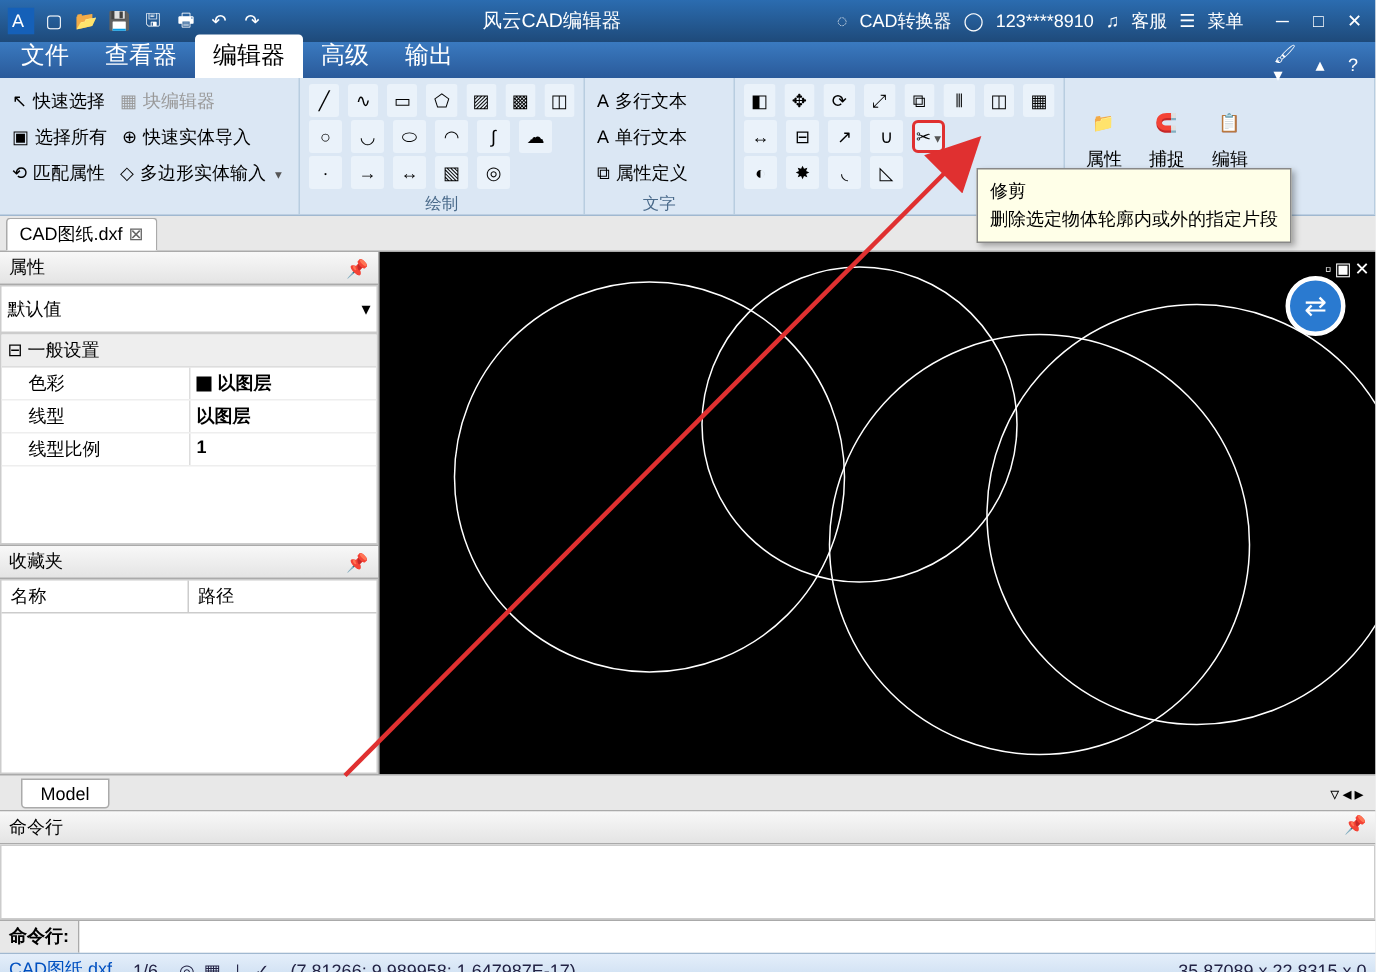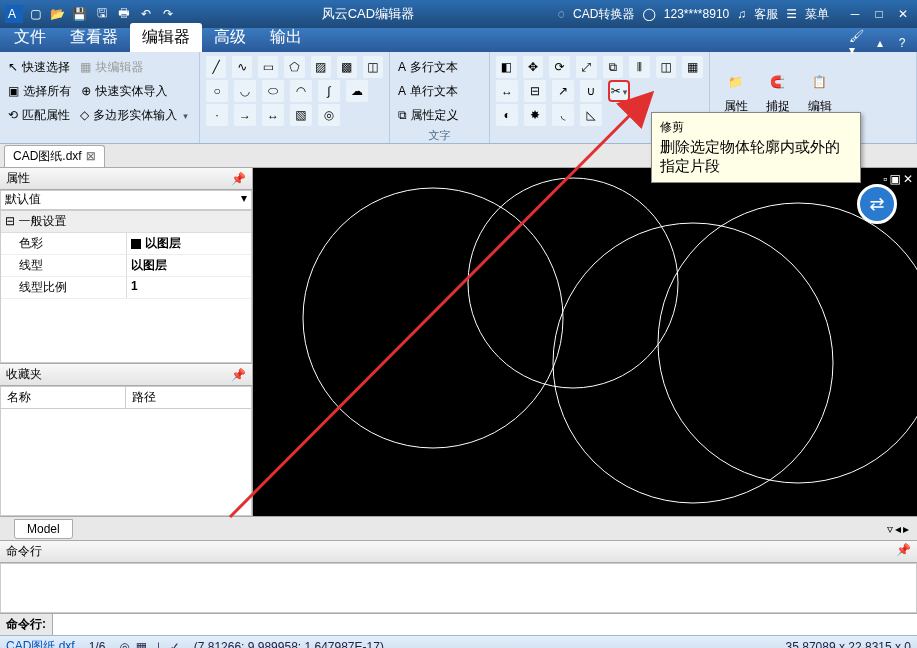--- a/index.html
+++ b/index.html
@@ -38,21 +38,21 @@
 
 .doctabs { height: 24px; background: #e8e8e8; border-bottom: 1px solid #aaa; display: flex; align-items: center; padding-left: 4px; }
 .doctabs .doctab { background: #fff; border: 1px solid #aaa; border-bottom: none; padding: 2px 8px; border-radius: 3px 3px 0 0; display: flex; align-items: center; gap: 4px; }
 .doctabs .close { cursor: pointer; color: #666; }
 
 
 .main { display: flex; height: 348px; }
 .left-panels { width: 253px; display: flex; flex-direction: column; border-right: 1px solid #aaa; }
 .panel-header { background: linear-gradient(#f8f8f8,#e4e4e4); border-bottom: 1px solid #aaa; padding: 2px 6px; display: flex; justify-content: space-between; align-items: center; }
 .panel-header .pin { cursor: pointer; }
-.props-row { height: 20px; background: #fff; border: 1px solid #ccc; display:flex; padding:0 4px; }
+.props-row { height: 32px; background: #fff; border: 1px solid #ccc; display:flex; align-items:center; padding:0 4px; }
 .props-row .dd { margin-left:auto; }
 .prop-grid { background:#fff; border:1px solid #ccc; flex:1; overflow:auto; }
 .prop-grid .cat { background:#eee; padding:2px 4px; border-bottom:1px solid #ddd; }
 .prop-grid .prow { display:flex; border-bottom:1px solid #eee; }
 .prop-grid .pname { width: 50%; padding: 2px 18px; }
 .prop-grid .pval { width: 50%; padding: 2px 4px; border-left:1px solid #ddd;font-weight:bold; }
 .fav-panel { border-top:1px solid #aaa; }
 .fav-body { background:#fff; border:1px solid #ccc; height:130px; }
 .fav-body .hdr { display:flex; border-bottom:1px solid #ccc;align-items:flex-end; }
 .fav-body .hdr div { padding:2px 6px; }
@@ -75,21 +75,21 @@
 .cmd-input-row input { flex:1; border:none; padding:2px 4px; outline:none; }
 
 .statusbar { height:22px; background: linear-gradient(#e4eefa,#c8dcf0); border-top:1px solid #a0b8d0; display:flex; align-items:center; padding:0 6px; gap:14px; color:#224; }
 .statusbar .sb-file { color:#0050c0; }
 .statusbar .spacer { flex:1; }
 .statusbar .sb-icons { display:flex; gap:6px; }
 
 
 .tooltip { position:absolute; left:651px; top:112px; width:210px; background:#ffffe8; border:1px solid #888; padding:6px 8px; box-shadow:2px 2px 4px rgba(0,0,0,0.3); z-index:50; }
 .tooltip .tt-title { font-weight:normal; margin-bottom:2px; }
-.tooltip .tt-body { font-size:15px; }
+.tooltip .tt-body { font-size:12px; }
 
 
 .annot-arrow { position:absolute; left:220px; top:87px; z-index:40; pointer-events:none; }
 
 .swatch { display:inline-block; width:10px; height:10px; background:#000; margin-right:4px; vertical-align:middle;}
 .dd-arrow::after { content:"▾"; font-size:9px; margin-left:2px; color:#555;}
 </style>
 </head>
 <body>
 
@@ -199,20 +199,21 @@
         <div class="ico-btn">☁</div>
       </div>
       <div class="row">
         <div class="ico-btn">·</div>
         <div class="ico-btn">→</div>
         <div class="ico-btn">↔</div>
         <div class="ico-btn">▧</div>
         <div class="ico-btn">◎</div>
       </div>
     </div>
+    <div class="group-label">绘制</div>
   </div>
 
   <div class="group" style="width:100px">
     <div class="group-body">
       <div class="row">
           <div class="txt-btn">
             <span>A</span>
             <span>多行文本</span>
           </div>
         </div>

